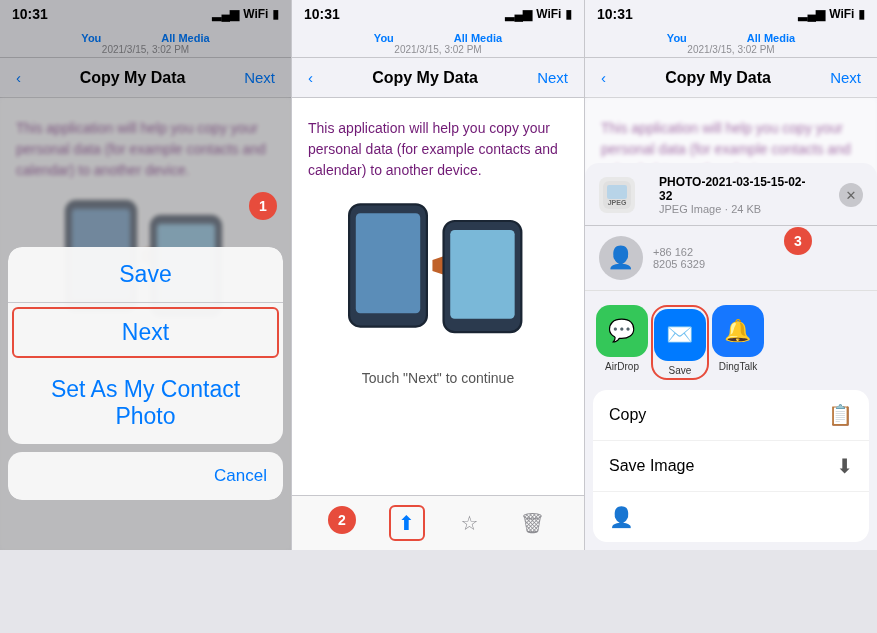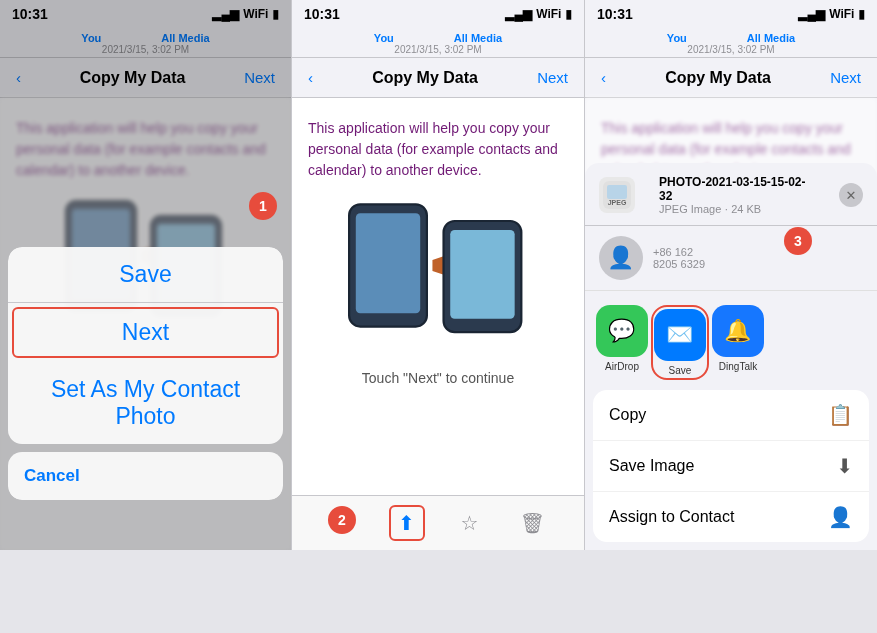--- a/index.html
+++ b/index.html
@@ -116,23 +116,23 @@
     .action-sheet-item.share-item {
       border: 2.5px solid #e74c3c;
       border-radius: 6px;
       margin: 4px;
       padding: 10px 16px;
     }
     .action-sheet-cancel {
       background: rgba(248,248,248,0.97);
       border-radius: 14px;
       padding: 14px 16px;
-      text-align: left;
+      text-align: right;
       font-size: 17px;
-      font-weight: 700;
+      font-weight: 400;
       color: #007aff;
     }
 
     
     .step-number {
       position: absolute;
       width: 28px;
       height: 28px;
       background: #e74c3c;
       color: #fff;
@@ -530,20 +530,19 @@
     <div class="share-actions">
       <div class="share-action-item">
         <span>Copy</span>
         <span class="share-action-icon">📋</span>
       </div>
       <div class="share-action-item">
         <span>Save Image</span>
         <span class="share-action-icon">⬇</span>
       </div>
       <div class="share-action-item">
-        <span>Assign to Contact</span>
         <span class="share-action-icon">👤</span>
       </div>
     </div>
   </div>
 
   <div class="step-number step-3-badge" style="right:65px;bottom:295px;z-index:20;">3</div>
 </div>
 
 </body></html>

